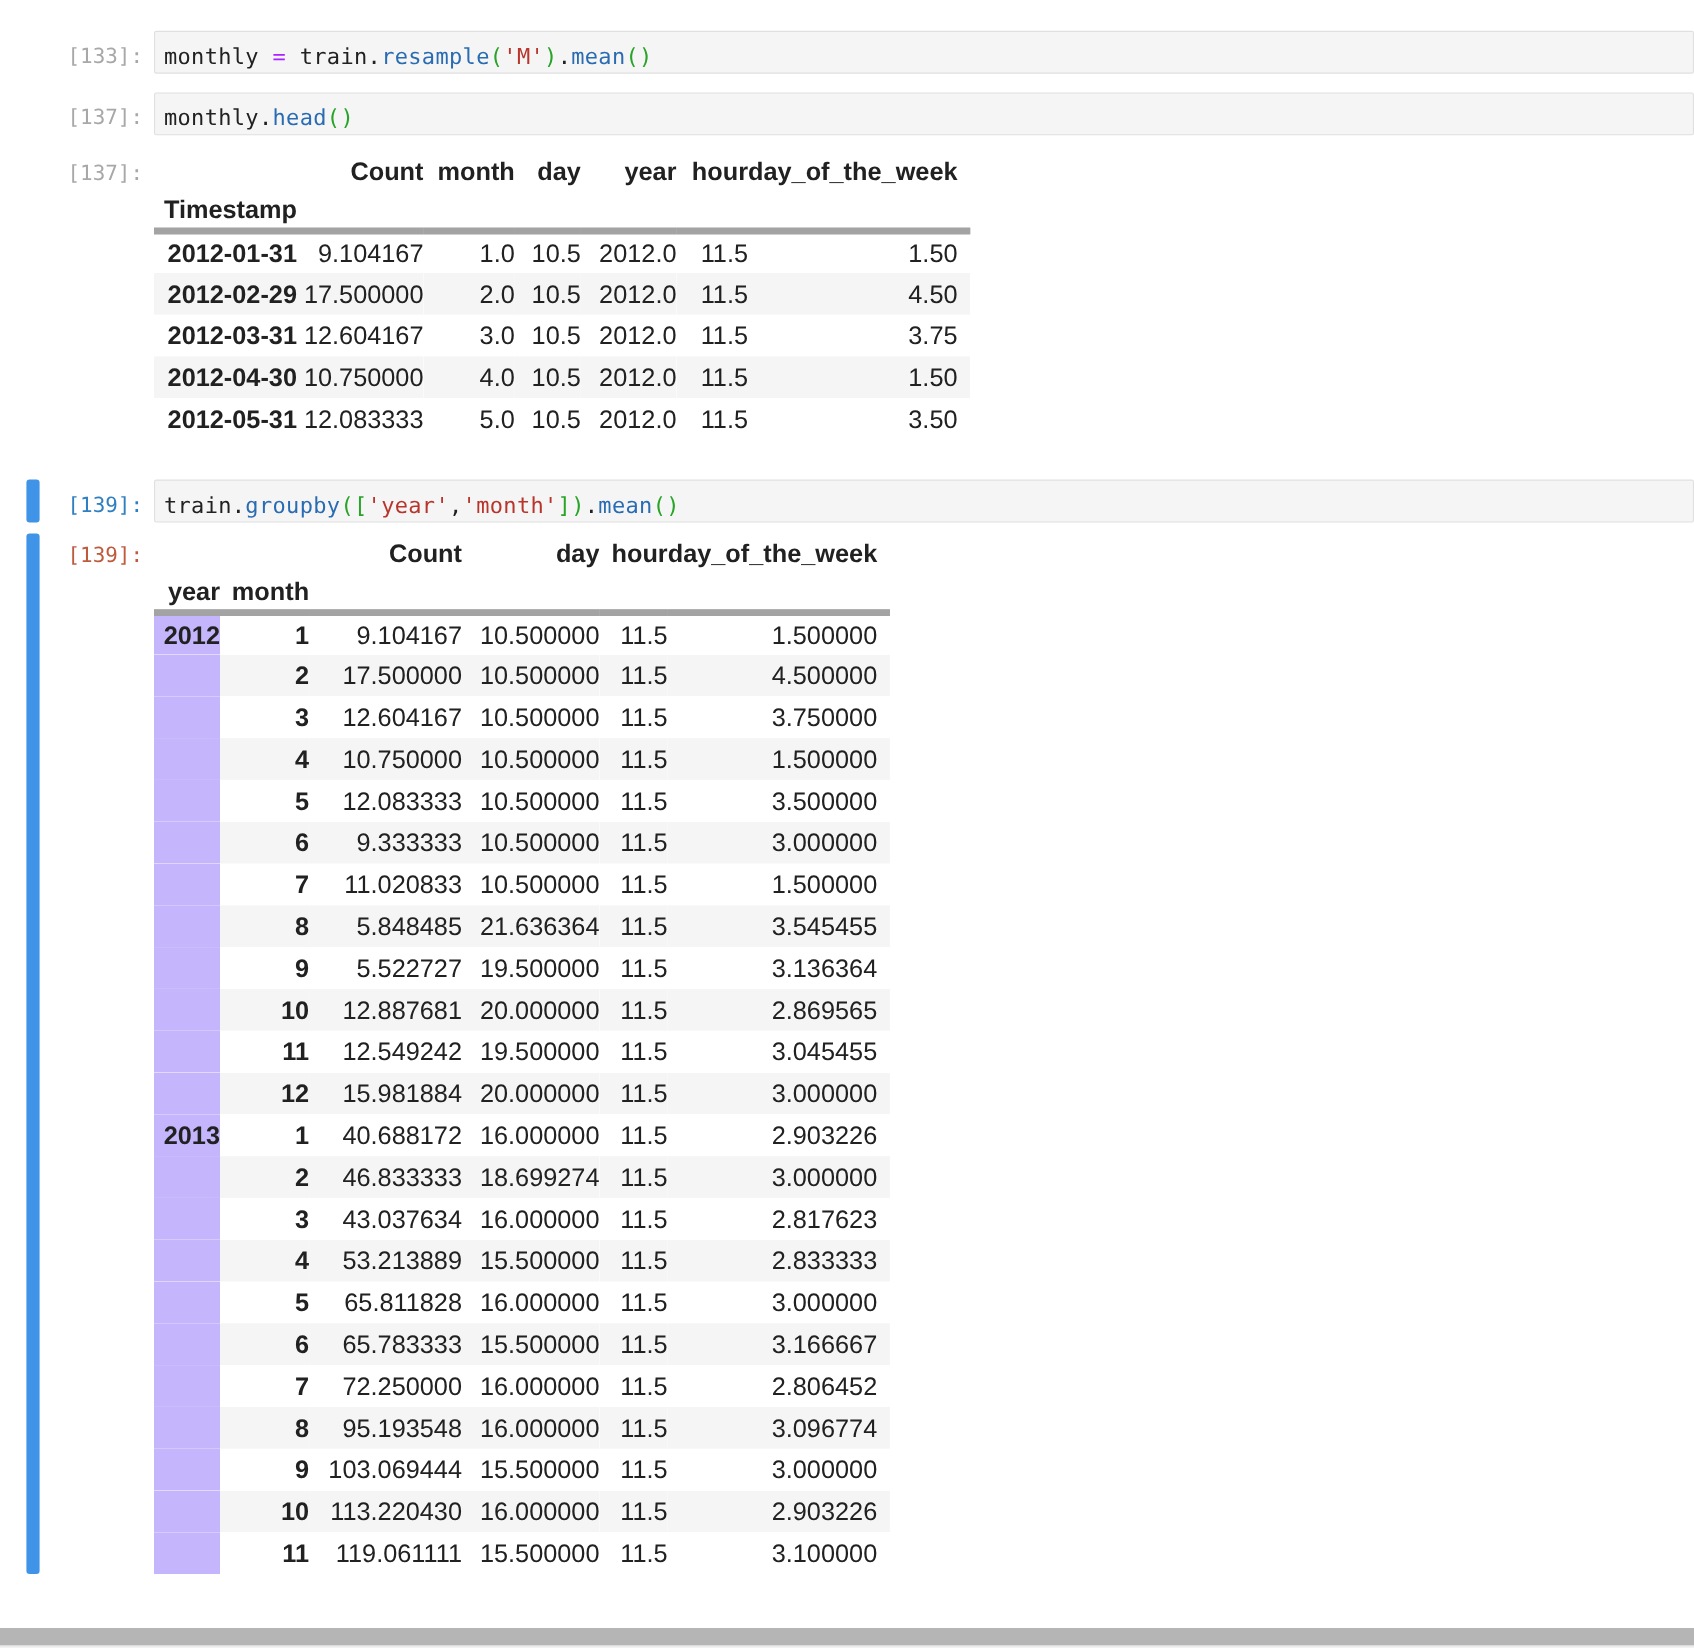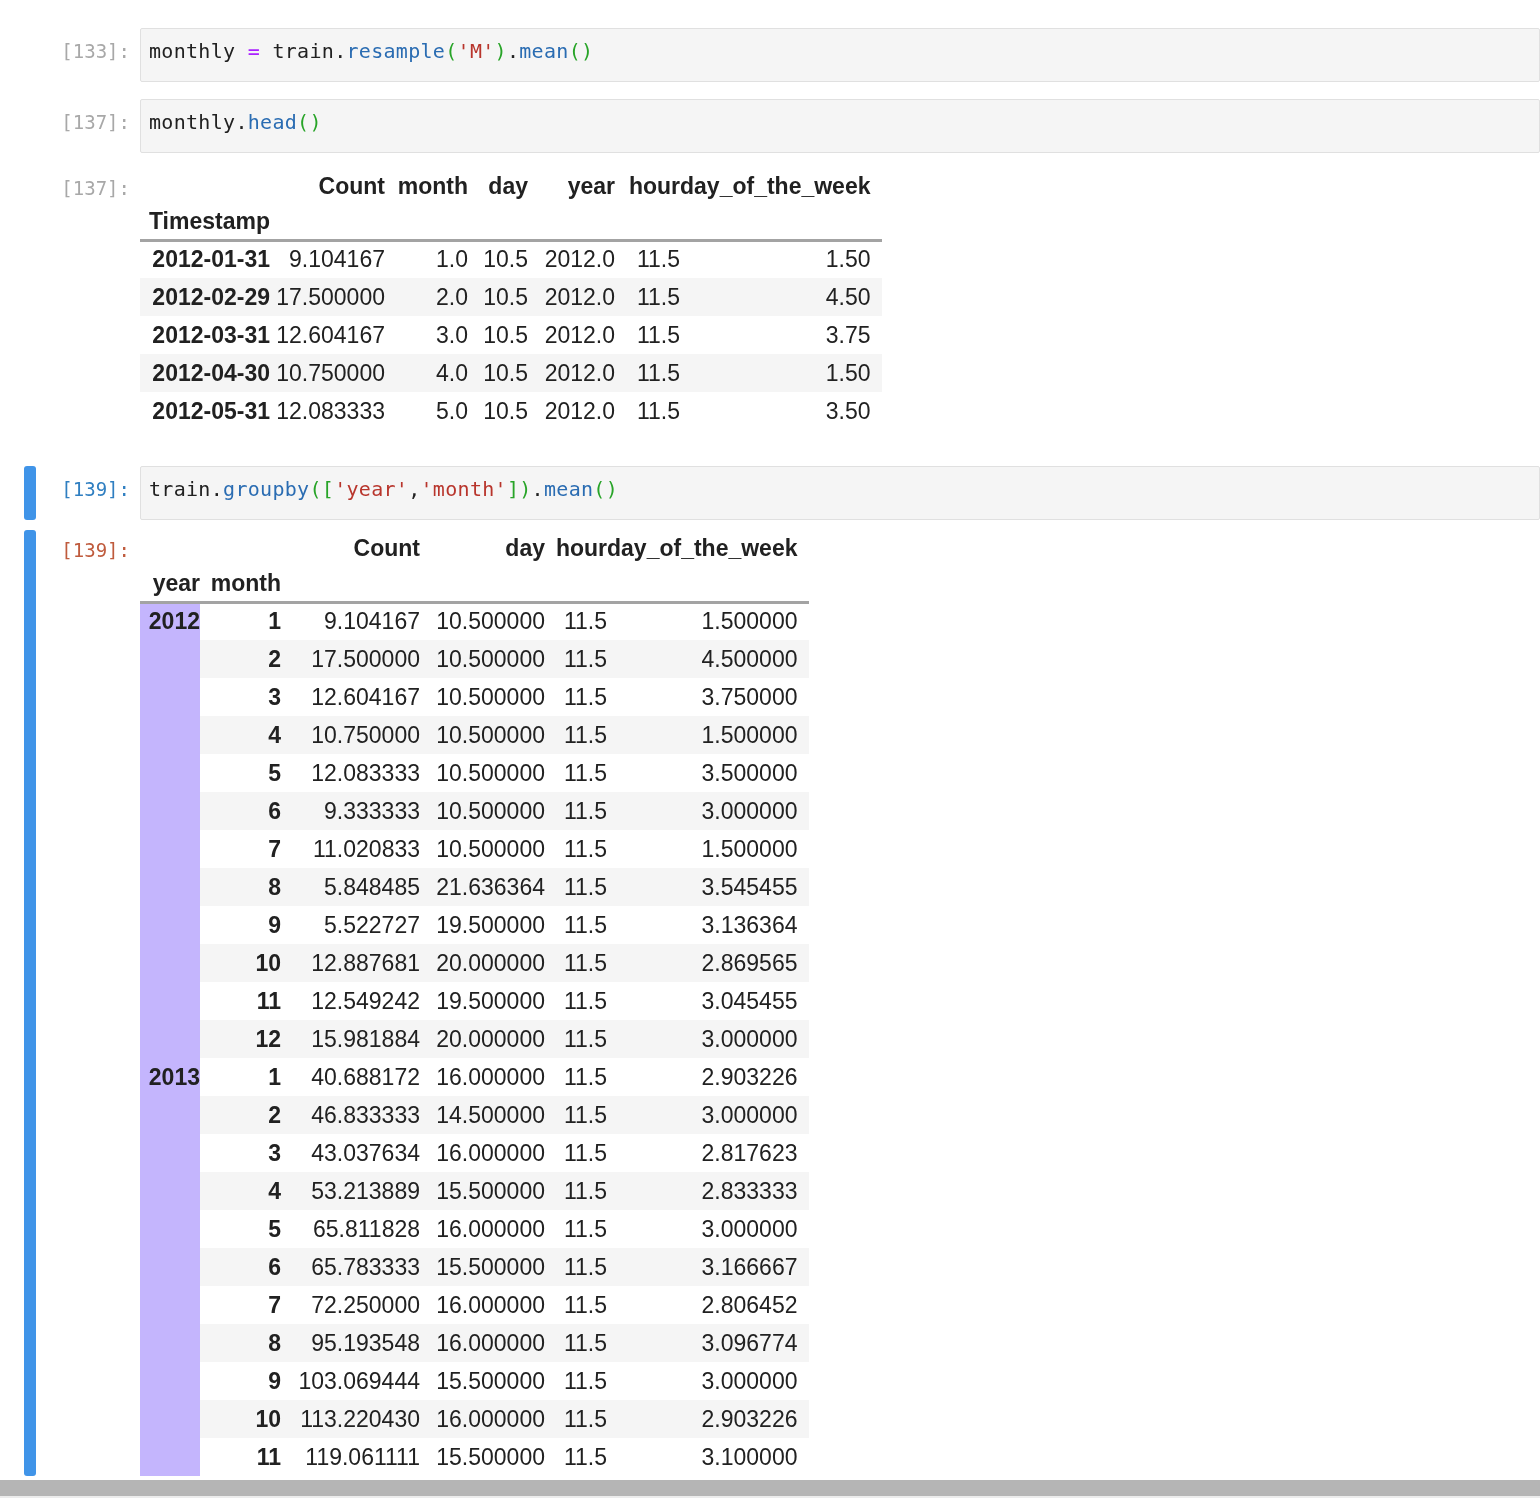--- a/index.html
+++ b/index.html
@@ -14,21 +14,21 @@
   .cellrow.selected .collapser { background: #4094e8; }
   .promptcol { flex: 0 0 104px; text-align: right; padding-right: 10px;
                font-family: "DejaVu Sans Mono", monospace; font-size: 19px; line-height: 26px;
                color: #a8a8a8; padding-top: 10px; white-space: nowrap; }
   .promptcol.active-in  { color: #307fc1; }
   .promptcol.active-out { color: #bf5b3d; }
   .out .promptcol { padding-top: 7px; }
 
   
   .input-area { flex: 1 1 auto; background: #f5f5f5; border: 1px solid #e0e0e0; border-radius: 2px;
-                height: 54px; padding: 9px 8px; overflow: hidden; }
+                height: 39px; padding: 9px 8px; overflow: hidden; }
   .code { font-family: "DejaVu Sans Mono", monospace; font-size: 20px; line-height: 26px;
           letter-spacing: 0.3px; white-space: pre; color: #212121; }
   .tk-v { color: #212121; }            
   .tk-o { color: #aa22ff; }            
   .tk-f { color: #2a6cb2; }            
   .tk-b { color: #28a428; }            
   .tk-s { color: #b8352c; }            
 
   
   .m-top28 { margin-top: 28px; }
@@ -36,21 +36,21 @@
   .m-top15 { margin-top: 15px; }
   .m-top36 { margin-top: 36px; }
   .m-top10 { margin-top: 10px; }
 
   
   .output-content { flex: 1 1 auto; }
   table.dataframe { border-collapse: collapse; table-layout: fixed; font-size: 23px; }
   table.dataframe th, table.dataframe td { text-align: right; font-weight: normal;
         white-space: nowrap; overflow: hidden; vertical-align: middle; }
   table.dataframe thead th { font-weight: bold; height: 36px; }
-  table.dataframe thead tr:last-child th { border-bottom: 3px solid #a3a3a3; }
+  table.dataframe thead tr:last-child th { border-bottom: 6px solid #a3a3a3; }
   table.dataframe tbody th { font-weight: bold; }
   table.dataframe tbody th, table.dataframe tbody td { height: 38px; }
   table.dataframe tbody tr:nth-child(even) { background: #f5f5f5; }
   table.dataframe .lastcol { padding-right: 12px; }
   table.dataframe th.year-cell { background: #c4b5fd; }
 
   
   .t1 col.c0 { width: 130px; } .t1 col.c1 { width: 115px; } .t1 col.c2 { width: 83px; }
   .t1 col.c3 { width: 60px; }  .t1 col.c4 { width: 87px; }  .t1 col.c5 { width: 65px; }
   .t1 col.c6 { width: 197px; }
@@ -311,21 +311,21 @@
             <th>1</th>
             <td>40.688172</td>
             <td>16.000000</td>
             <td>11.5</td>
             <td class="lastcol">2.903226</td>
           </tr>
             <tr>
             <th class="year-cell"></th>
             <th>2</th>
             <td>46.833333</td>
-            <td>14.500000</td>
+            <td>18.699274</td>
             <td>11.5</td>
             <td class="lastcol">3.000000</td>
           </tr>
             <tr>
             <th class="year-cell"></th>
             <th>3</th>
             <td>43.037634</td>
             <td>16.000000</td>
             <td>11.5</td>
             <td class="lastcol">2.817623</td>

